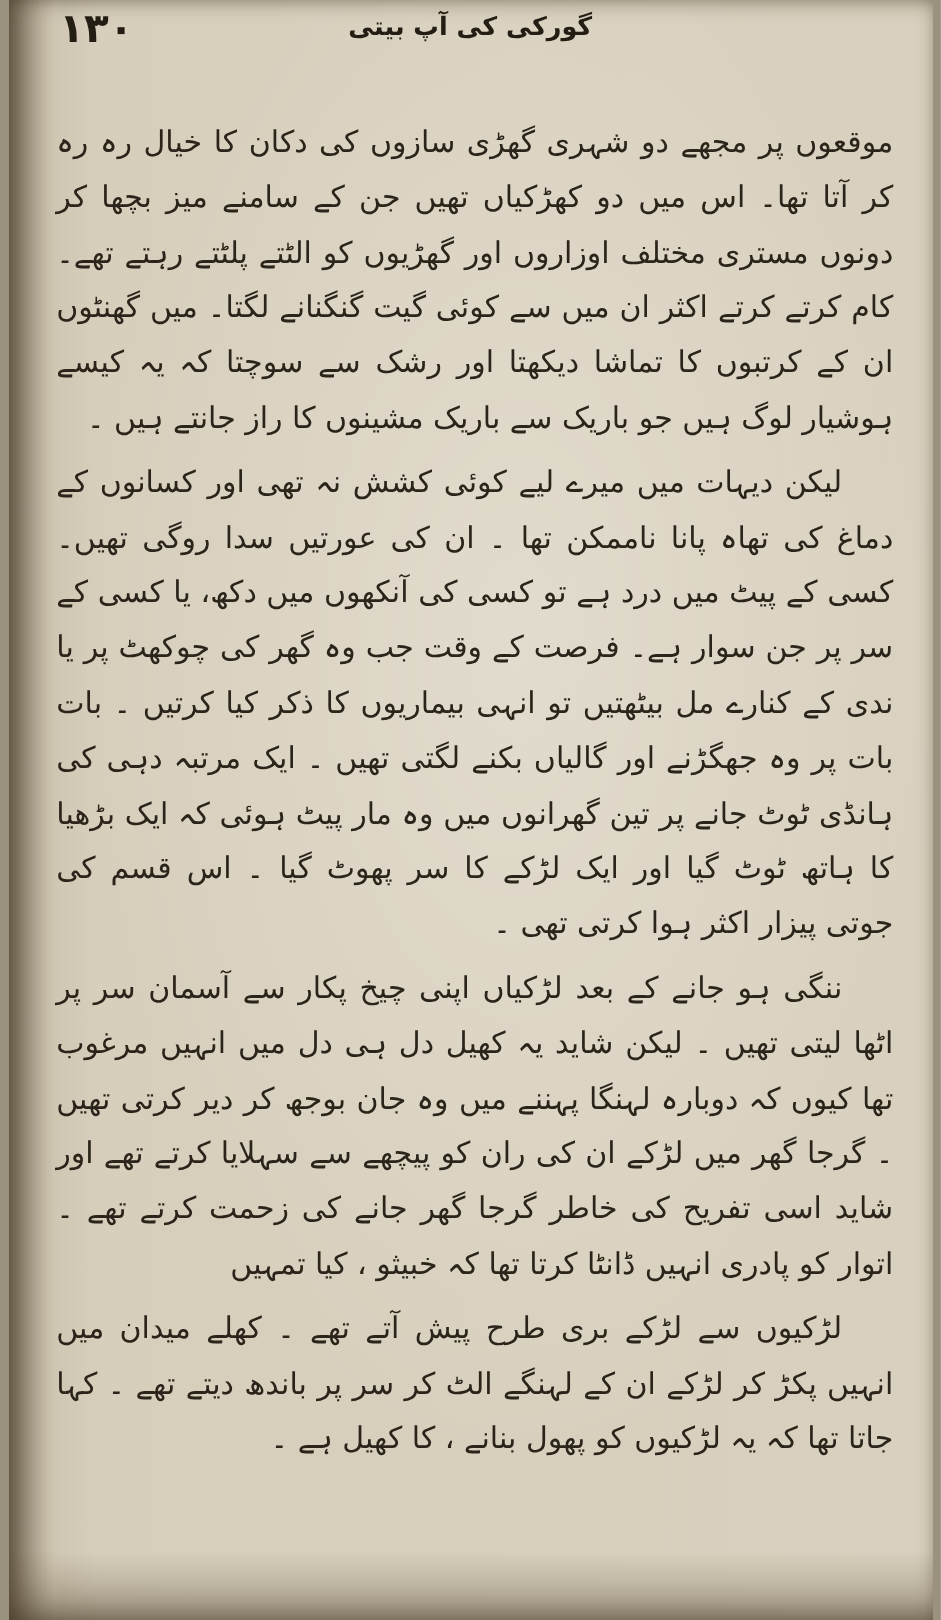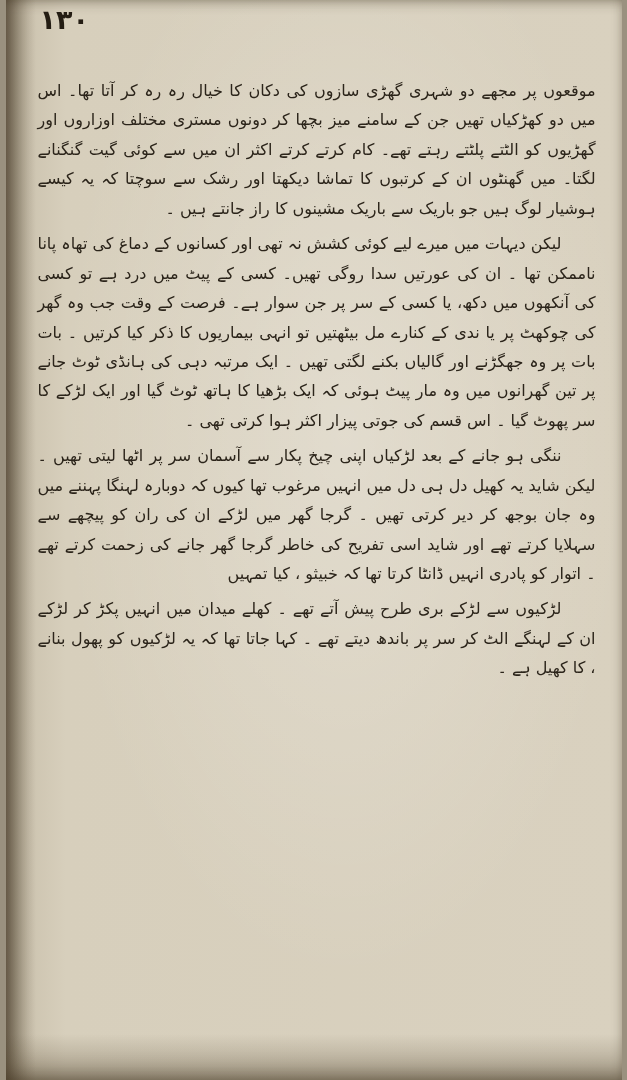--- a/index.html
+++ b/index.html
@@ -59,39 +59,40 @@
   .page-number {
     position: absolute;
     top: 4px;
     left: 34px;
     font-size: 27px;
     font-weight: bold;
     color: #241d13;
   }
   .page-body {
     padding: 14px 26px 0 32px;
-    font-size: 16px;
+    font-size: 20px;
     line-height: 1.84;
     text-align: justify;
     text-justify: inter-word;
   }
   .page-body p {
     margin: 0 0 6px 0;
   }
   .page-body p.indent {
     text-indent: 34px;
   }
 </style>
 </head>
 <body>
 
 <div class="scan-page">
 
   <div class="page-header">
     <div class="page-number">۱۳۰</div>
+    <div class="page-title">گورکی کی آپ بیتی</div>
   </div>
 
   <div class="page-body">
     <p>موقعوں پر مجھے دو شہری گھڑی سازوں کی دکان کا خیال رہ رہ کر آتا تھا۔ اس میں دو کھڑکیاں تھیں جن کے سامنے میز بچھا کر دونوں مستری مختلف اوزاروں اور گھڑیوں کو الٹتے پلٹتے رہتے تھے۔ کام کرتے کرتے اکثر ان میں سے کوئی گیت گنگنانے لگتا۔ میں گھنٹوں ان کے کرتبوں کا تماشا دیکھتا اور رشک سے سوچتا کہ یہ کیسے ہوشیار لوگ ہیں جو باریک سے باریک مشینوں کا راز جانتے ہیں ۔</p>
     <p class="indent">لیکن دیہات میں میرے لیے کوئی کشش نہ تھی اور کسانوں کے دماغ کی تھاہ پانا ناممکن تھا ۔ ان کی عورتیں سدا روگی تھیں۔ کسی کے پیٹ میں درد ہے تو کسی کی آنکھوں میں دکھ، یا کسی کے سر پر جن سوار ہے۔ فرصت کے وقت جب وہ گھر کی چوکھٹ پر یا ندی کے کنارے مل بیٹھتیں تو انہی بیماریوں کا ذکر کیا کرتیں ۔ بات بات پر وہ جھگڑنے اور گالیاں بکنے لگتی تھیں ۔ ایک مرتبہ دہی کی ہانڈی ٹوٹ جانے پر تین گھرانوں میں وہ مار پیٹ ہوئی کہ ایک بڑھیا کا ہاتھ ٹوٹ گیا اور ایک لڑکے کا سر پھوٹ گیا ۔ اس قسم کی جوتی پیزار اکثر ہوا کرتی تھی ۔</p>
     <p class="indent">ننگی ہو جانے کے بعد لڑکیاں اپنی چیخ پکار سے آسمان سر پر اٹھا لیتی تھیں ۔ لیکن شاید یہ کھیل دل ہی دل میں انہیں مرغوب تھا کیوں کہ دوبارہ لہنگا پہننے میں وہ جان بوجھ کر دیر کرتی تھیں ۔ گرجا گھر میں لڑکے ان کی ران کو پیچھے سے سہلایا کرتے تھے اور شاید اسی تفریح کی خاطر گرجا گھر جانے کی زحمت کرتے تھے ۔ اتوار کو پادری انہیں ڈانٹا کرتا تھا کہ خبیثو ، کیا تمہیں</p>
     <p class="indent">لڑکیوں سے لڑکے بری طرح پیش آتے تھے ۔ کھلے میدان میں انہیں پکڑ کر لڑکے ان کے لہنگے الٹ کر سر پر باندھ دیتے تھے ۔ کہا جاتا تھا کہ یہ لڑکیوں کو پھول بنانے ، کا کھیل ہے ۔</p>
   </div>
 
   <div class="edge-shade-left"></div>

